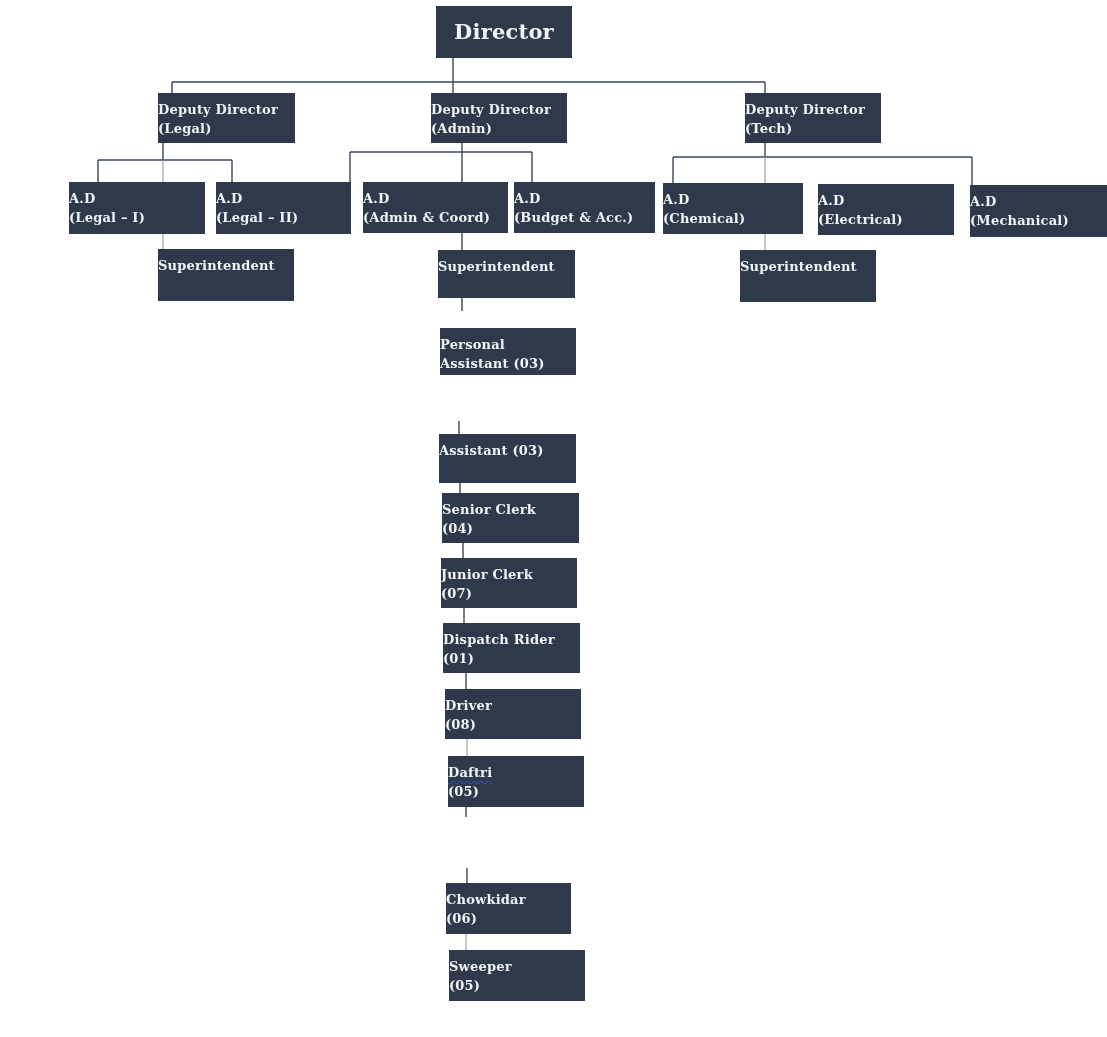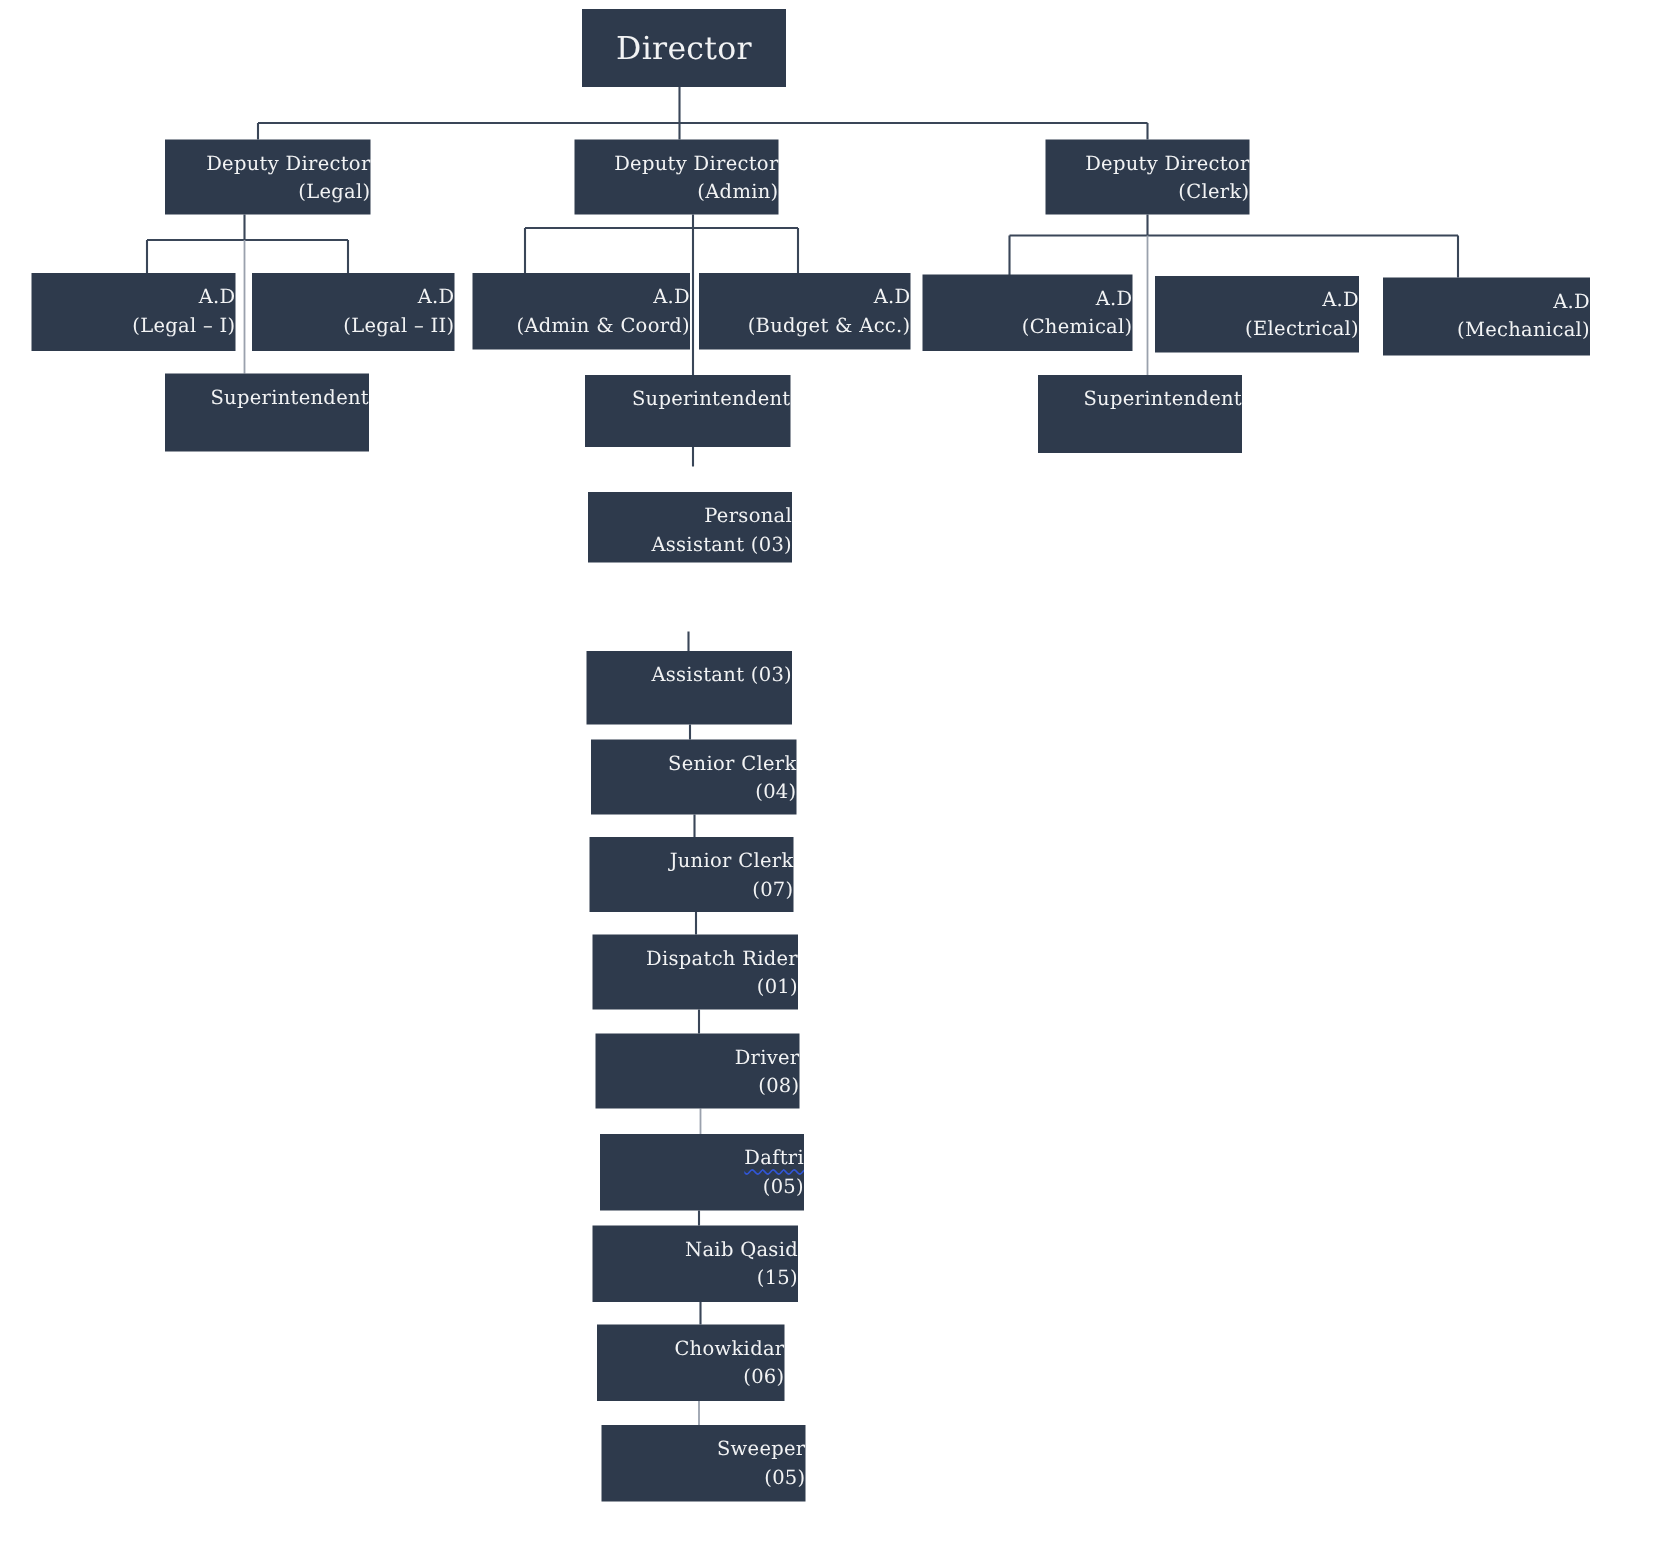--- a/index.html
+++ b/index.html
@@ -11,26 +11,27 @@
     overflow:hidden;
   }
   .wires{position:absolute;left:0;top:0;}
   .wires line{stroke:var(--wire,#3a4658);stroke-width:1.4;}
   .wires line.lt{stroke:var(--wire-light,#9aa1ad);stroke-width:1.2;}
   .node{
     position:absolute;
     box-sizing:border-box;
     background:var(--node-fill,#2e3a4c);
     color:var(--node-text,#f2f3f4);
-    text-align:right;
-    font-weight:400;
+    text-align:left;
+    font-weight:700;
     font-size:13px;
     line-height:19px;
     padding-top:7px;
     letter-spacing:.2px;
+    margin-left:48px;
   }
   .node .ln{display:block;}
   .node.root{
     display:flex;align-items:center;justify-content:center;
     padding:0;
     font-size:21px;line-height:24px;
   }
   .misspelled{
     text-decoration-line:underline;
     text-decoration-style:wavy;
@@ -89,21 +90,21 @@
   <div class="node" style="left:110px;top:93px;width:137px;height:50px">
     <span class="ln">Deputy Director</span>
     <span class="ln">(Legal)</span>
   </div>
   <div class="node" style="left:383px;top:93px;width:136px;height:50px">
     <span class="ln">Deputy Director</span>
     <span class="ln">(Admin)</span>
   </div>
   <div class="node" style="left:697px;top:93px;width:136px;height:50px">
     <span class="ln">Deputy Director</span>
-    <span class="ln">(Clerk)</span>
+    <span class="ln">(Tech)</span>
   </div>
 
   <div class="node" style="left:21px;top:182px;width:136px;height:52px">
     <span class="ln">A.D</span>
     <span class="ln">(Legal – I)</span>
   </div>
   <div class="node" style="left:168px;top:182px;width:135px;height:52px">
     <span class="ln">A.D</span>
     <span class="ln">(Legal – II)</span>
   </div>
@@ -158,24 +159,20 @@
     <span class="ln">(01)</span>
   </div>
   <div class="node" style="left:397px;top:689px;width:136px;height:50px">
     <span class="ln">Driver</span>
     <span class="ln">(08)</span>
   </div>
   <div class="node" style="left:400px;top:756px;width:136px;height:51px">
     <span class="ln misspelled">Daftri</span>
     <span class="ln">(05)</span>
   </div>
-  <div class="node" style="left:395px;top:817px;width:137px;height:51px">
-    <span class="ln">Naib Qasid</span>
-    <span class="ln">(15)</span>
-  </div>
   <div class="node" style="left:398px;top:883px;width:125px;height:51px">
     <span class="ln">Chowkidar</span>
     <span class="ln">(06)</span>
   </div>
   <div class="node" style="left:401px;top:950px;width:136px;height:51px">
     <span class="ln">Sweeper</span>
     <span class="ln">(05)</span>
   </div>
 
 </div>

